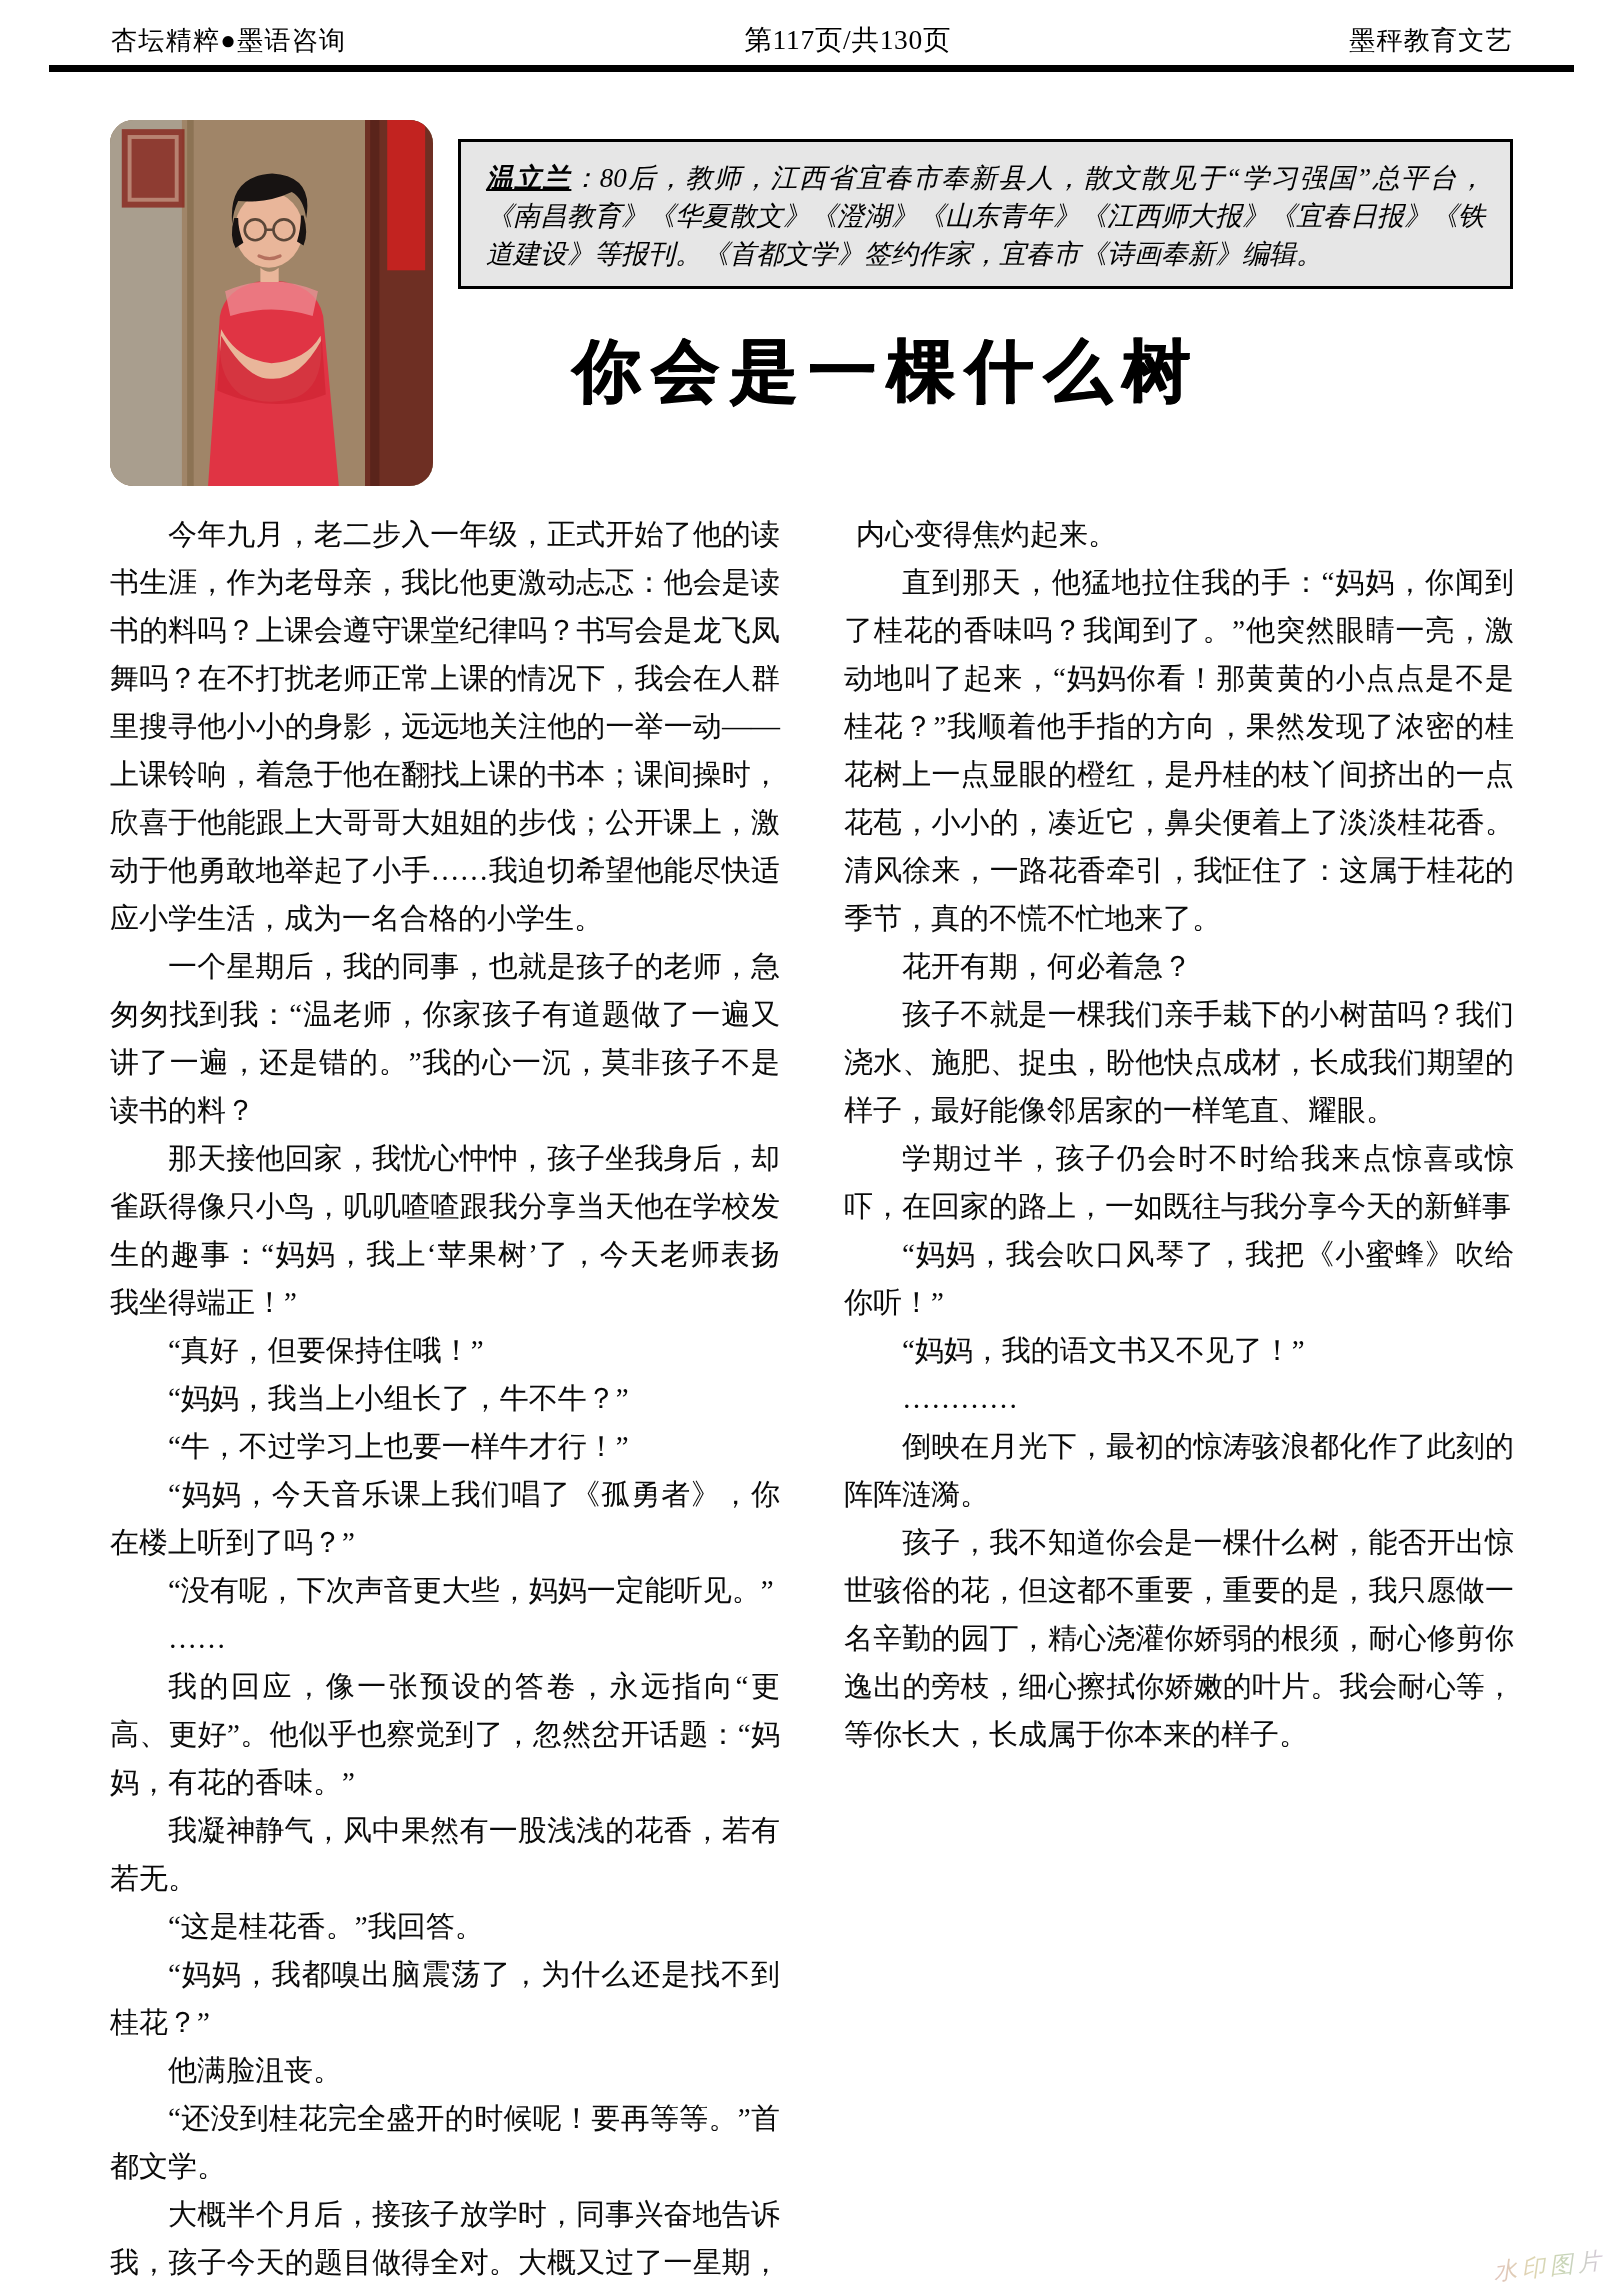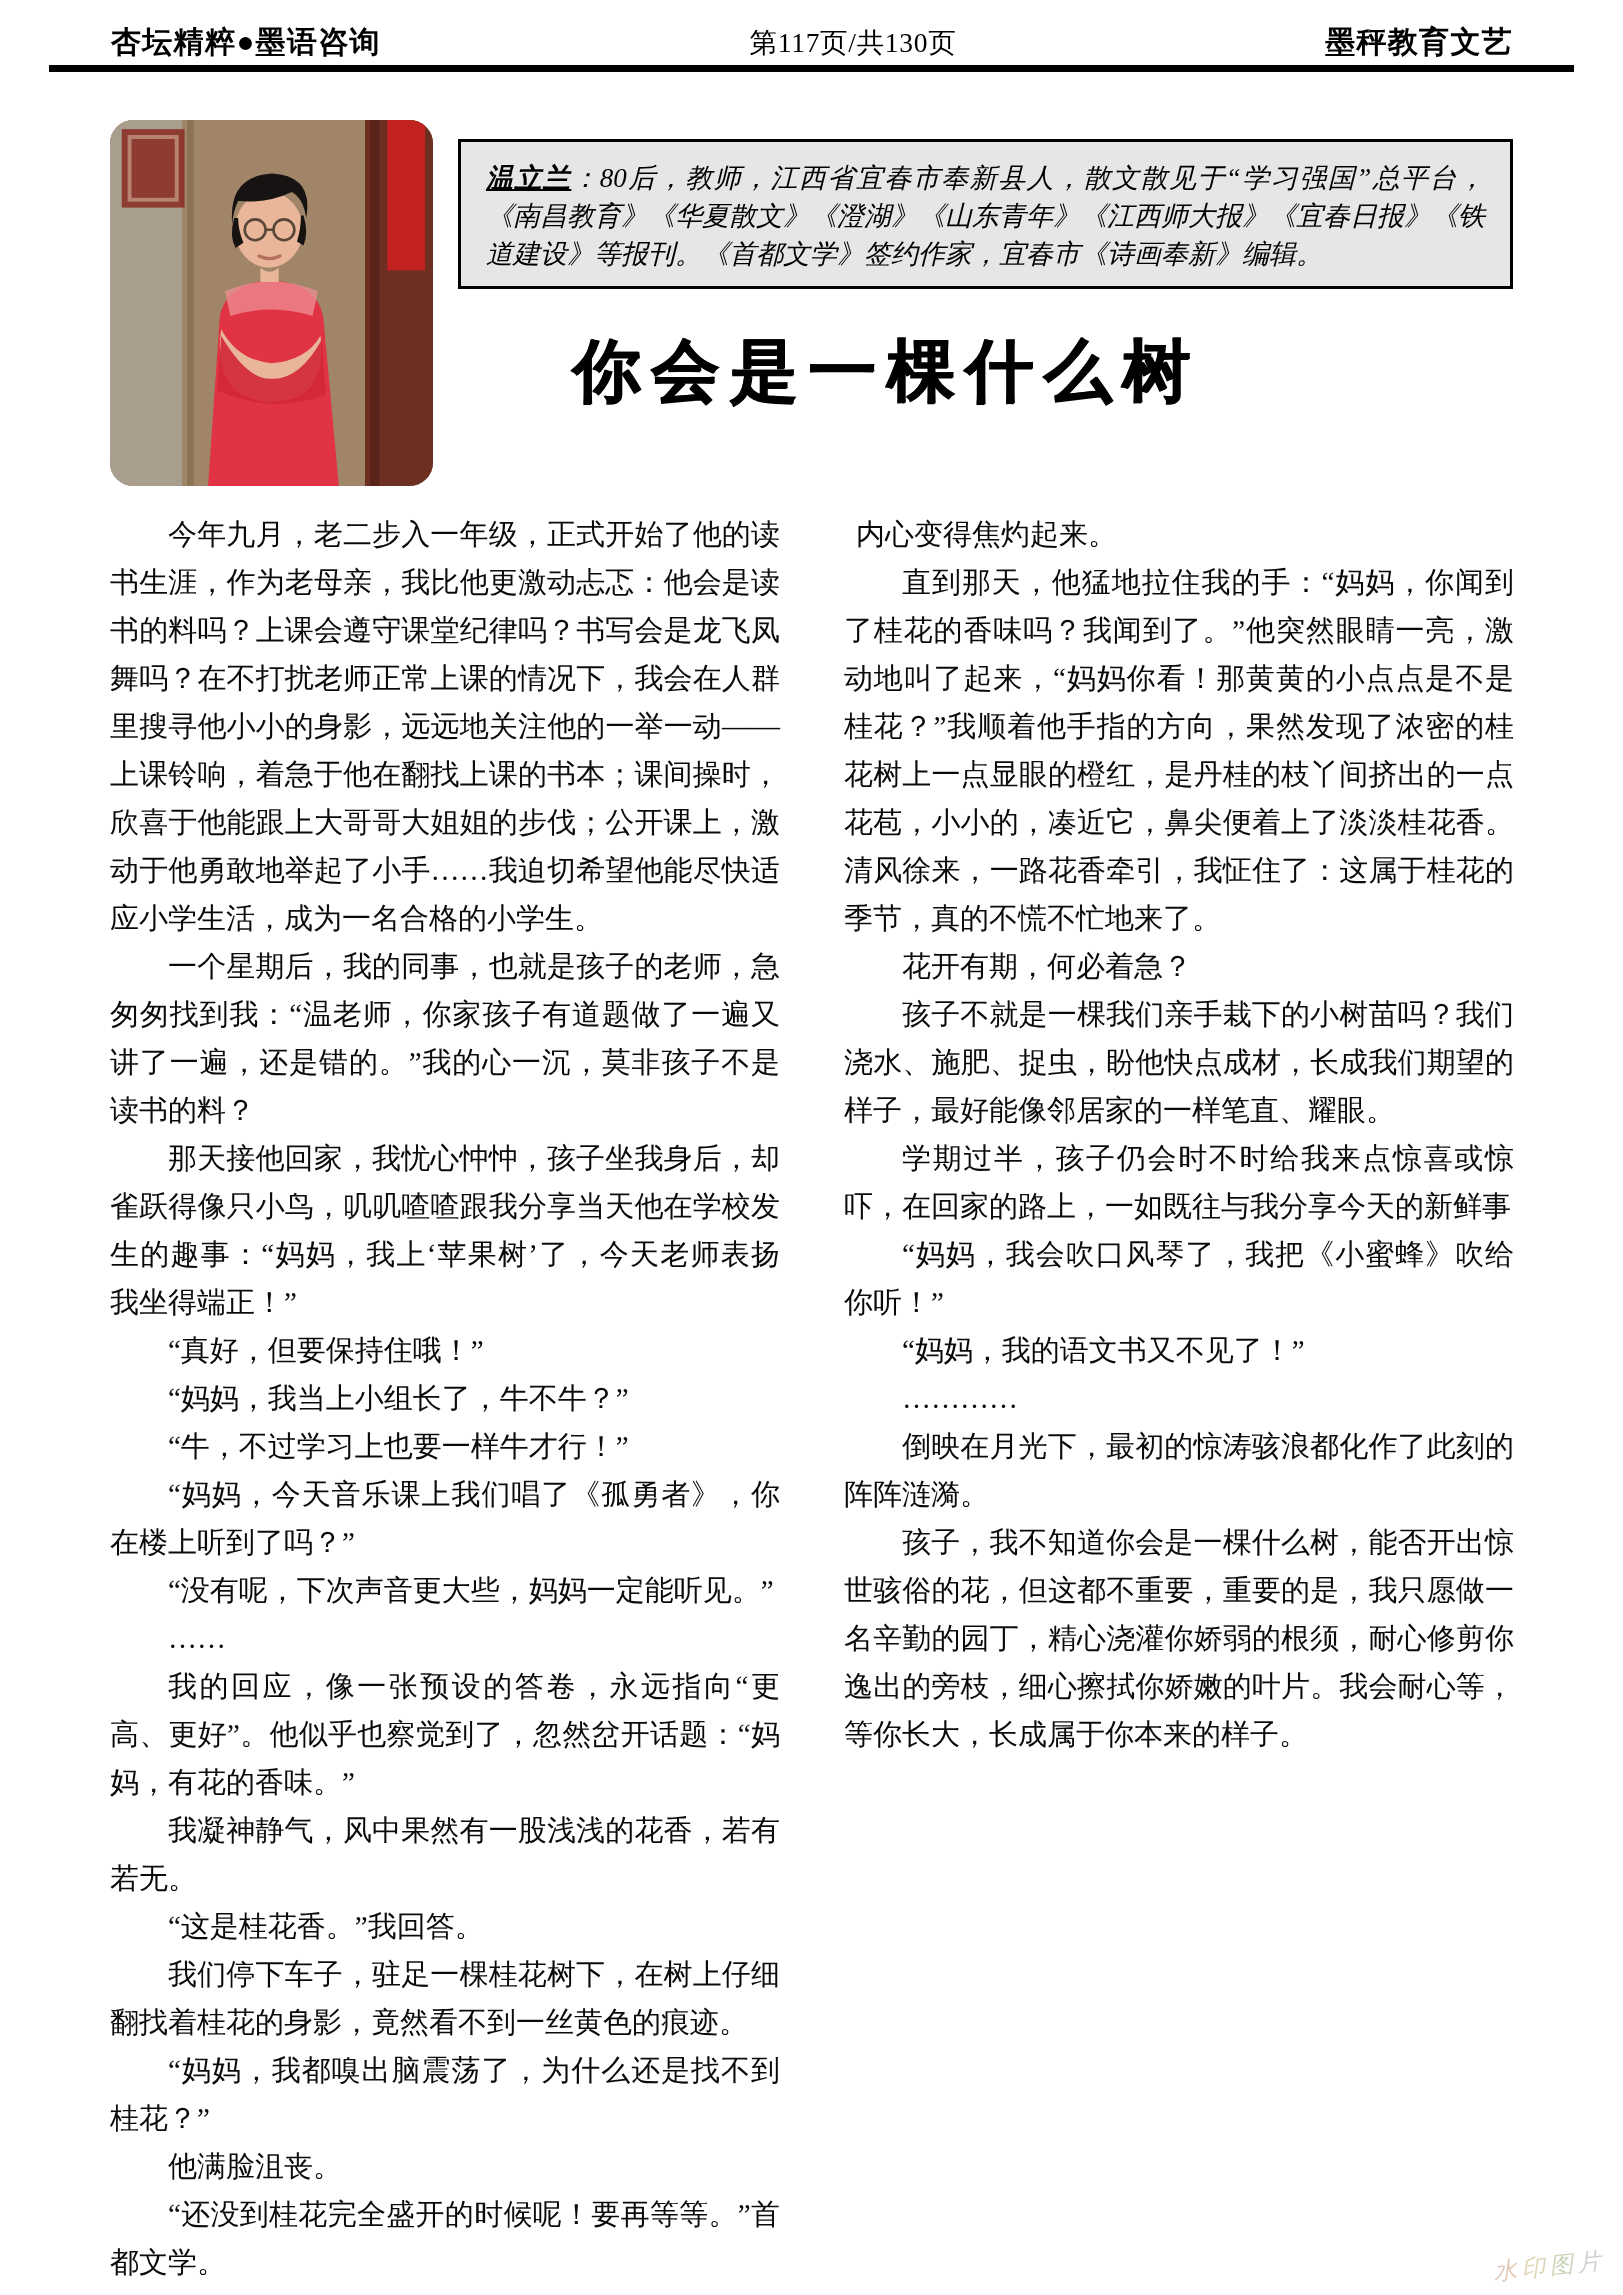--- a/index.html
+++ b/index.html
@@ -12,21 +12,21 @@
     font-family:"Liberation Serif", serif;
     color:#000;
   }
   
   .hdr{
     position:absolute;top:22px;left:111px;width:1402px;
     display:flex;justify-content:space-between;align-items:baseline;
   }
   .hdr-side{
     font-family:"Liberation Sans", sans-serif;
-    font-weight:bold;font-size:30px;letter-spacing:1.3px;
+    font-weight:normal;font-size:26px;letter-spacing:1.3px;
   }
   .hdr-center{
     font-family:"Liberation Serif", serif;
     font-size:27.5px;letter-spacing:0.7px;
   }
   .hdr-rule{
     position:absolute;top:65px;left:49px;width:1525px;height:6.5px;background:#000;
   }
   
   .photo{
@@ -133,21 +133,20 @@
         <p>那天接他回家，我忧心忡忡，孩子坐我身后，却雀跃得像只小鸟，叽叽喳喳跟我分享当天他在学校发生的趣事：“妈妈，我上‘苹果树’了，今天老师表扬我坐得端正！”</p>
         <p>“真好，但要保持住哦！”</p>
         <p>“妈妈，我当上小组长了，牛不牛？”</p>
         <p>“牛，不过学习上也要一样牛才行！”</p>
         <p>“妈妈，今天音乐课上我们唱了《孤勇者》，你在楼上听到了吗？”</p>
         <p>“没有呢，下次声音更大些，妈妈一定能听见。”</p>
         <p>……</p>
         <p>我的回应，像一张预设的答卷，永远指向“更高、更好”。他似乎也察觉到了，忽然岔开话题：“妈妈，有花的香味。”</p>
         <p>我凝神静气，风中果然有一股浅浅的花香，若有若无。</p>
         <p>“这是桂花香。”我回答。</p>
-        <p>我们停下车子，驻足一棵桂花树下，在树上仔细翻找着桂花的身影，竟然看不到一丝黄色的痕迹。</p>
         <p>“妈妈，我都嗅出脑震荡了，为什么还是找不到桂花？”</p>
         <p>他满脸沮丧。</p>
         <p>“还没到桂花完全盛开的时候呢！要再等等。”首都文学。</p>
         <p>大概半个月后，接孩子放学时，同事兴奋地告诉我，孩子今天的题目做得全对。大概又过了一星期，辅导孩子作业时发现，他又做错了新题。他的读书表现犹如过山车，我的耐性，在反复磋磨中消失殆尽，</p>
       </div>
     <div class="col">
         <p class="cont">内心变得焦灼起来。</p>
         <p>直到那天，他猛地拉住我的手：“妈妈，你闻到了桂花的香味吗？我闻到了。”他突然眼睛一亮，激动地叫了起来，“妈妈你看！那黄黄的小点点是不是桂花？”我顺着他手指的方向，果然发现了浓密的桂花树上一点显眼的橙红，是丹桂的枝丫间挤出的一点花苞，小小的，凑近它，鼻尖便着上了淡淡桂花香。清风徐来，一路花香牵引，我怔住了：这属于桂花的季节，真的不慌不忙地来了。</p>
         <p>花开有期，何必着急？</p>
         <p>孩子不就是一棵我们亲手栽下的小树苗吗？我们浇水、施肥、捉虫，盼他快点成材，长成我们期望的样子，最好能像邻居家的一样笔直、耀眼。</p>

